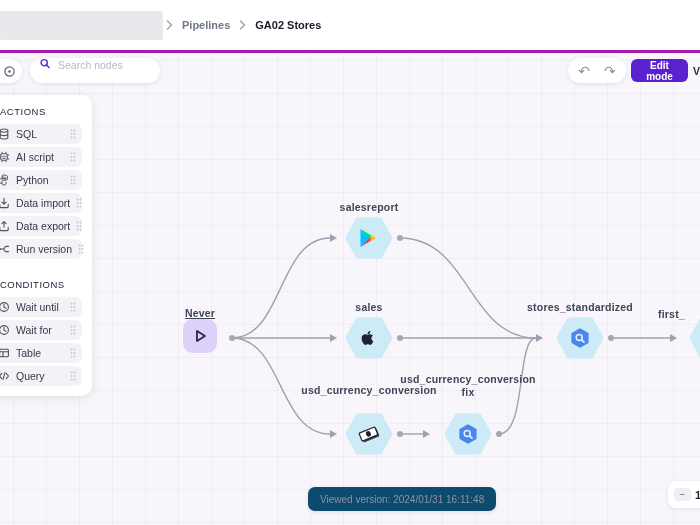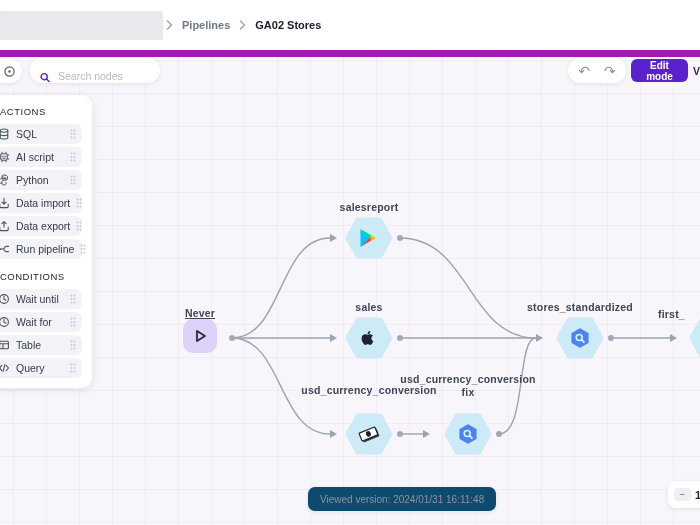--- a/index.html
+++ b/index.html
@@ -4,58 +4,58 @@
 <style>
   html,body{margin:0;padding:0;}
   body{
     width:700px;height:525px;position:relative;overflow:hidden;
     font-family:"Liberation Sans",sans-serif;
     background:#f8f6fa;
   }
   
   .topbar{
     position:absolute;left:0;top:0;width:700px;height:50px;
-    background:#ffffff;border-bottom:7px solid #a21caf;z-index:10;
+    background:#ffffff;border-bottom:3px solid #a21caf;z-index:10;
   }
   .blurbox{position:absolute;left:0;top:11px;width:163px;height:29px;background:#e9e8ec;border-radius:2px;}
   .crumbs{position:absolute;left:166px;top:0;height:50px;display:flex;align-items:center;gap:9px;}
   .crumb-sep svg{display:block;}
   .crumb-a{font-size:11px;font-weight:bold;color:#6f7789;cursor:pointer;}
   .crumb-b{font-size:11px;font-weight:bold;color:#171b2a;}
   
   .canvas{
     position:absolute;left:0;top:50px;width:700px;height:475px;
     background-color:#f8f6fa;
     background-image:linear-gradient(rgba(110,90,160,0.055) 1px,transparent 1px),
                      linear-gradient(90deg,rgba(110,90,160,0.055) 1px,transparent 1px);
     background-size:33px 33px;background-position:13px 10px;
   }
   .card{background:#fff;border-radius:12px;box-shadow:0 1px 4px rgba(25,25,60,.10);}
   
   .tool-left-stub{position:absolute;left:-14px;top:59px;width:36px;height:24px;z-index:6;display:flex;align-items:center;justify-content:flex-end;padding-right:6px;box-sizing:border-box;}
-  .searchcard{position:absolute;left:30px;top:58px;width:130px;height:25px;z-index:6;display:flex;align-items:flex-end;gap:6px;padding:0 10px;box-sizing:border-box;}
+  .searchcard{position:absolute;left:30px;top:58px;width:130px;height:25px;z-index:6;display:flex;align-items:flex-start;gap:6px;padding:0 10px;box-sizing:border-box;}
   .searchcard input{border:none;outline:none;font-size:10.5px;color:#30364a;width:90px;background:transparent;font-family:"Liberation Sans",sans-serif;}
   .searchcard input::placeholder{color:#b6bac6;}
   .histcard{position:absolute;left:568px;top:58px;width:58px;height:25px;z-index:6;display:flex;align-items:center;justify-content:center;gap:14px;}
   .histbtn{font-size:14px;line-height:1;color:#8b909c;cursor:pointer;}
   .editbtn{
     position:absolute;left:631px;top:59px;width:57px;height:23px;z-index:6;
     background:#5a22cf;color:#fff;font-size:10px;font-weight:bold;
     border:none;border-radius:6px;display:flex;align-items:center;justify-content:center;cursor:pointer;
     font-family:"Liberation Sans",sans-serif;
   }
   .viewlabel{position:absolute;left:693px;top:65px;z-index:6;font-size:10.5px;font-weight:bold;color:#2c3140;white-space:nowrap;}
   
   .palette{
     position:absolute;left:-16px;top:95px;width:108px;z-index:6;
     background:#fff;border-radius:10px;box-shadow:0 2px 8px rgba(25,25,60,.10);
     padding:7px 0 7px 0;box-sizing:border-box;
   }
   .ptitle{font-size:9.5px;font-weight:normal;letter-spacing:.5px;color:#20263a;margin:4px 10px 7px 16px;}
-  .ptitle.second{margin-top:12px;}
+  .ptitle.second{margin-top:20px;}
   .pitem{
     height:20px;margin:0 10px 3px 8px;background:#f3f3f7;border-radius:6px;
     display:flex;align-items:center;gap:6px;padding:0 6px;box-sizing:border-box;cursor:grab;
   }
   .pitem .lbl{font-size:10.5px;color:#333a4c;white-space:nowrap;}
   .pitem .grip{margin-left:auto;}
   .icn{flex:0 0 auto;display:flex;}
   
   .nlabel{position:absolute;width:140px;text-align:center;font-size:10.5px;font-weight:bold;color:#3f4557;letter-spacing:.2px;z-index:3;white-space:nowrap;}
   .hexnode{position:absolute;width:48px;height:42px;z-index:3;cursor:pointer;}
@@ -349,21 +349,21 @@
     </span>
   </div>
 
   <div class="pitem">
     <span class="icn">
       <svg width="12" height="12" viewBox="0 0 12 12">
           <circle cx="2" cy="6" r="1.1" fill="#4b5160"></circle>
           <path d="M3,6 H5 C6.5,6 6.5,3.4 8,3.4 H10.5 M5,6 C6.5,6 6.5,8.6 8,8.6 H10.5" fill="none" stroke="#4b5160" stroke-width="1.1" stroke-linecap="round"></path>
         </svg>
     </span>
-    <span class="lbl">Run pipeline</span>
+    <span class="lbl">Run version</span>
     <span class="grip">
       <svg width="6" height="10" viewBox="0 0 6 10">
           <g fill="#c6c9d2">
             <circle cx="1.5" cy="1.5" r="1"></circle>
             <circle cx="4.5" cy="1.5" r="1"></circle>
             <circle cx="1.5" cy="5" r="1"></circle>
             <circle cx="4.5" cy="5" r="1"></circle>
             <circle cx="1.5" cy="8.5" r="1"></circle>
             <circle cx="4.5" cy="8.5" r="1"></circle>
           </g>

